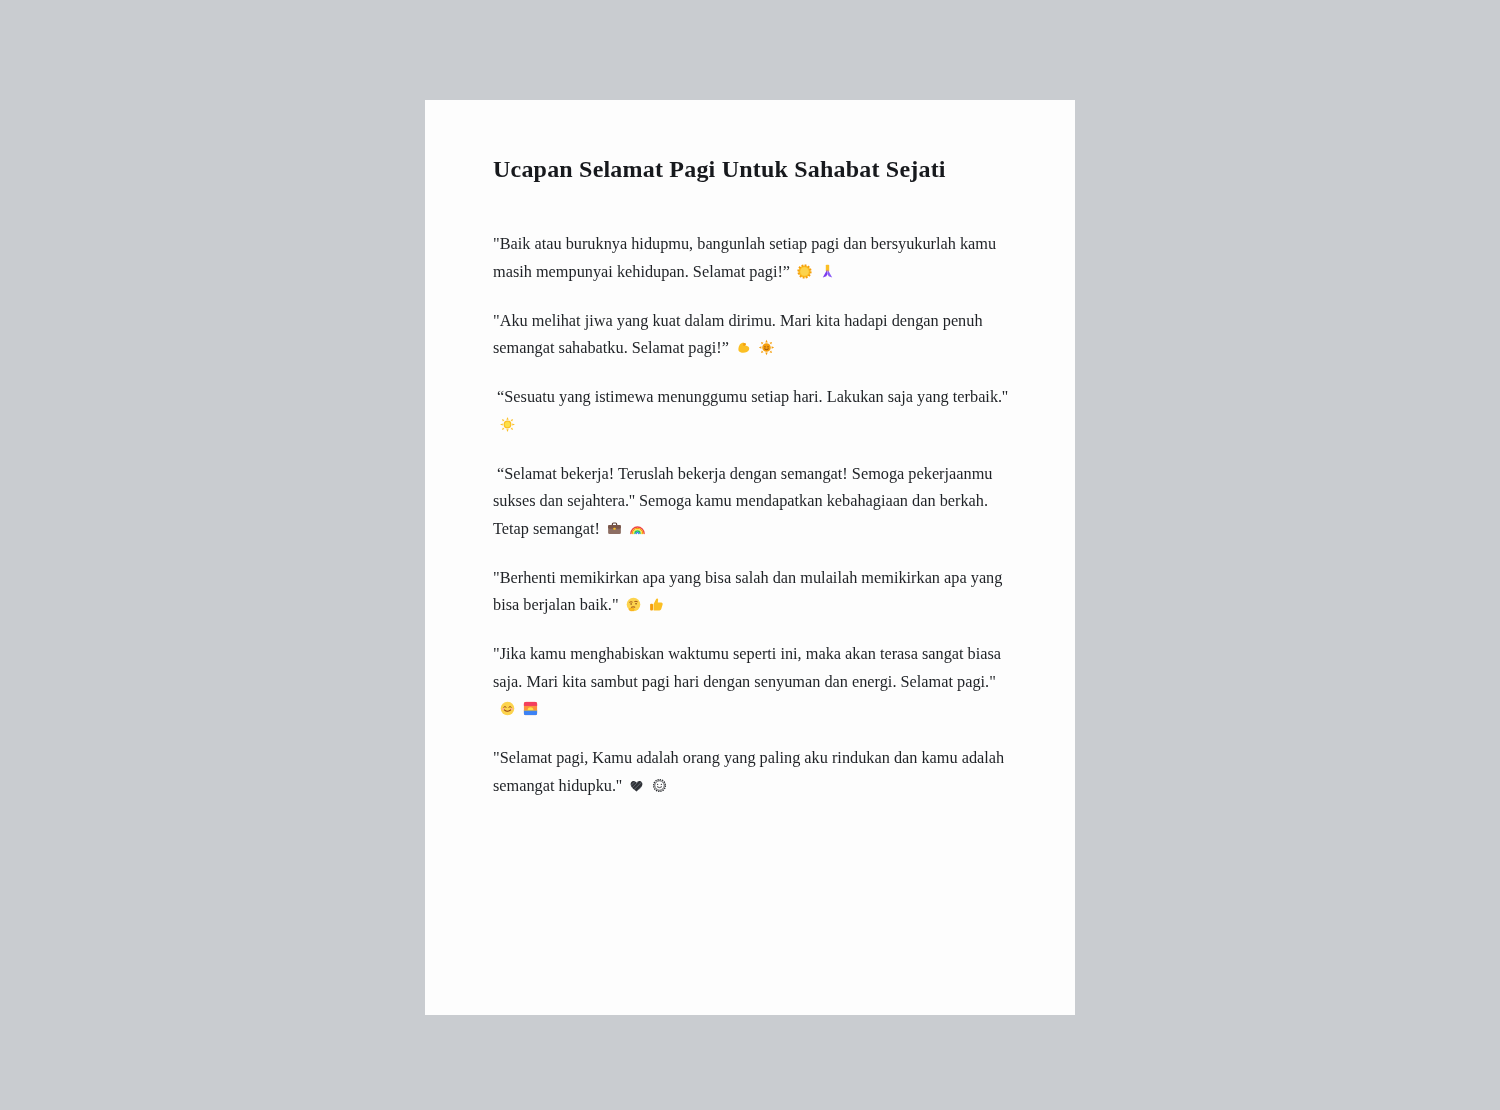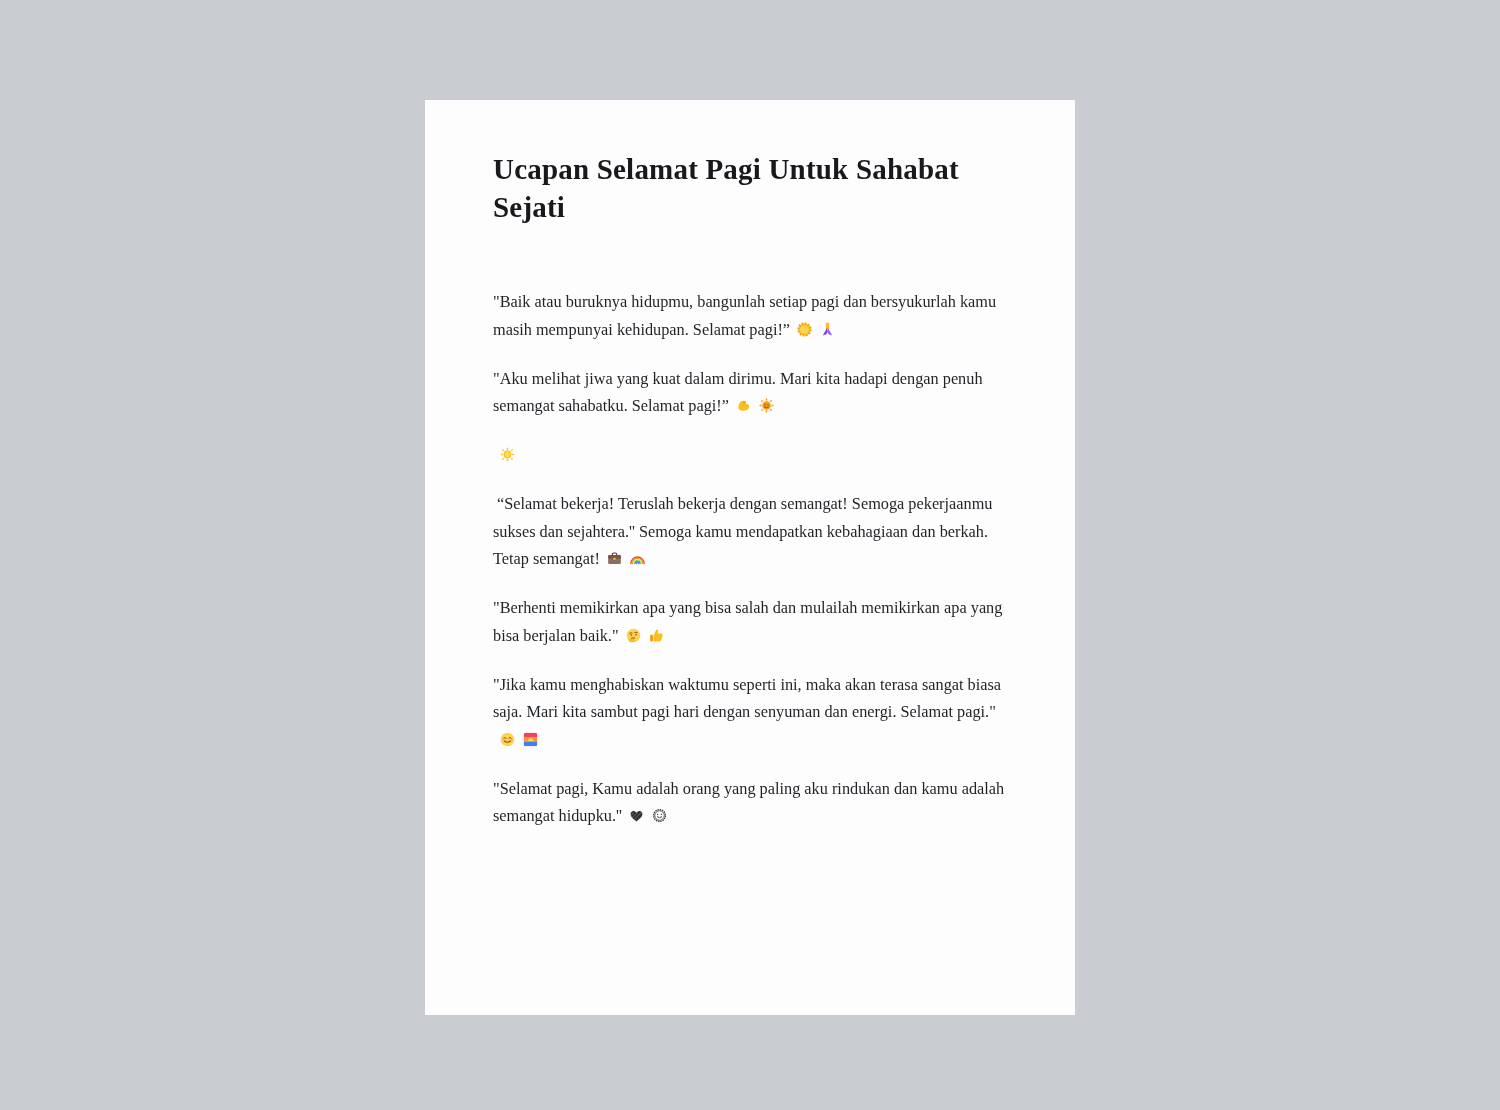--- a/index.html
+++ b/index.html
@@ -22,22 +22,22 @@
     position: absolute;
     left: 425px;
     top: 100px;
     width: 650px;
     height: 915px;
     background: var(--page-bg, #fdfdfd);
     box-sizing: border-box;
     padding: 50px 62px 0 68px;
   }
   h1.doc-title {
-    margin: 0 0 62px 0;
-    font-size: 29px;
+    margin: 0 0 42px 0;
+    font-size: 24px;
     line-height: 38px;
     font-weight: 700;
     color: var(--title-color, #17191d);
     letter-spacing: 0.2px;
   }
   p.quote {
     margin: 0 0 21.5px 0;
     font-size: 16.3px;
     line-height: 27.5px;
     color: var(--text-color, #1f2226);
@@ -82,21 +82,21 @@
                   <polygon points="19,10 16,8.6 16,11.4"></polygon>
                   <polygon points="3.5,3.5 6.5,4.5 4.5,6.5"></polygon>
                   <polygon points="16.5,3.5 15.5,6.5 13.5,4.5"></polygon>
                   <polygon points="3.5,16.5 4.5,13.5 6.5,15.5"></polygon>
                   <polygon points="16.5,16.5 13.5,15.5 15.5,13.5"></polygon>
                 </g>
                 <circle cx="8.2" cy="9.2" r="0.8" fill="#78350f"></circle>
                 <circle cx="11.8" cy="9.2" r="0.8" fill="#78350f"></circle>
                 <path d="M7.8 11.8 Q10 13.6 12.2 11.8" stroke="#78350f" stroke-width="1" fill="none" stroke-linecap="round"></path>
               </svg></span></span></p>
-      <p class="quote"><span><span class="emoji"><svg viewBox="0 0 20 20">
+      <p class="quote"><span>&nbsp;“Sesuatu yang istimewa menunggumu setiap hari. Lakukan saja yang terbaik.''</span><span><span class="emoji"><svg viewBox="0 0 20 20">
                 <g fill="#fbbf24">
                   <circle cx="10" cy="10" r="4.6"></circle>
                   <polygon points="10,1.2 11.3,4.4 8.7,4.4"></polygon>
                   <polygon points="10,18.8 11.3,15.6 8.7,15.6"></polygon>
                   <polygon points="1.2,10 4.4,8.7 4.4,11.3"></polygon>
                   <polygon points="18.8,10 15.6,8.7 15.6,11.3"></polygon>
                   <polygon points="3.4,3.4 6.4,4.6 4.6,6.4"></polygon>
                   <polygon points="16.6,3.4 15.4,6.4 13.6,4.6"></polygon>
                   <polygon points="3.4,16.6 4.6,13.6 6.4,15.4"></polygon>
                   <polygon points="16.6,16.6 13.6,15.4 15.4,13.6"></polygon>

